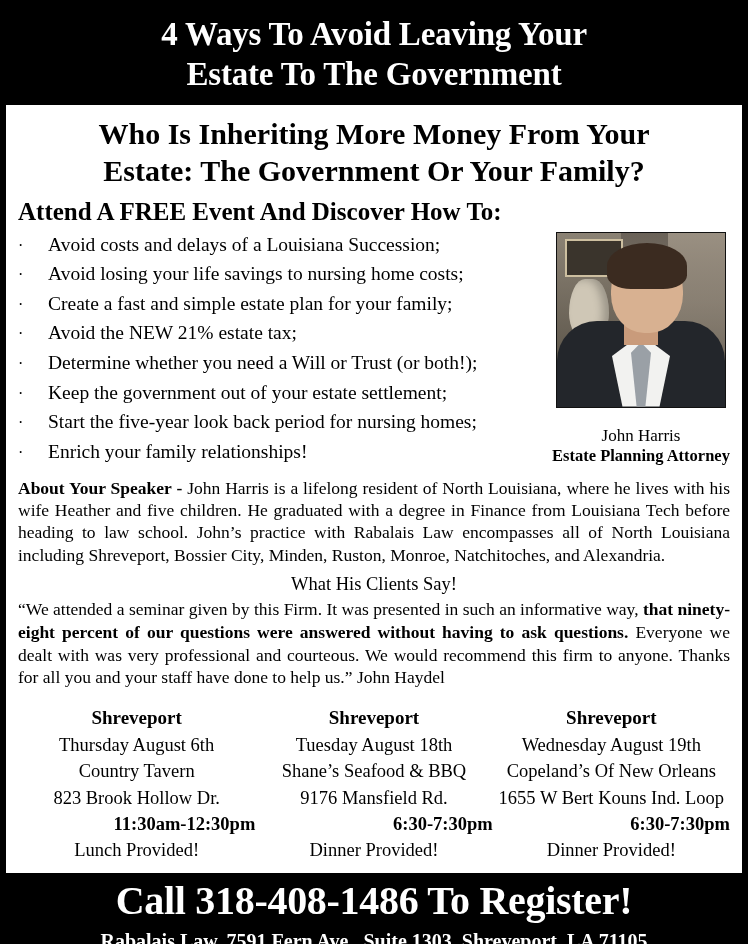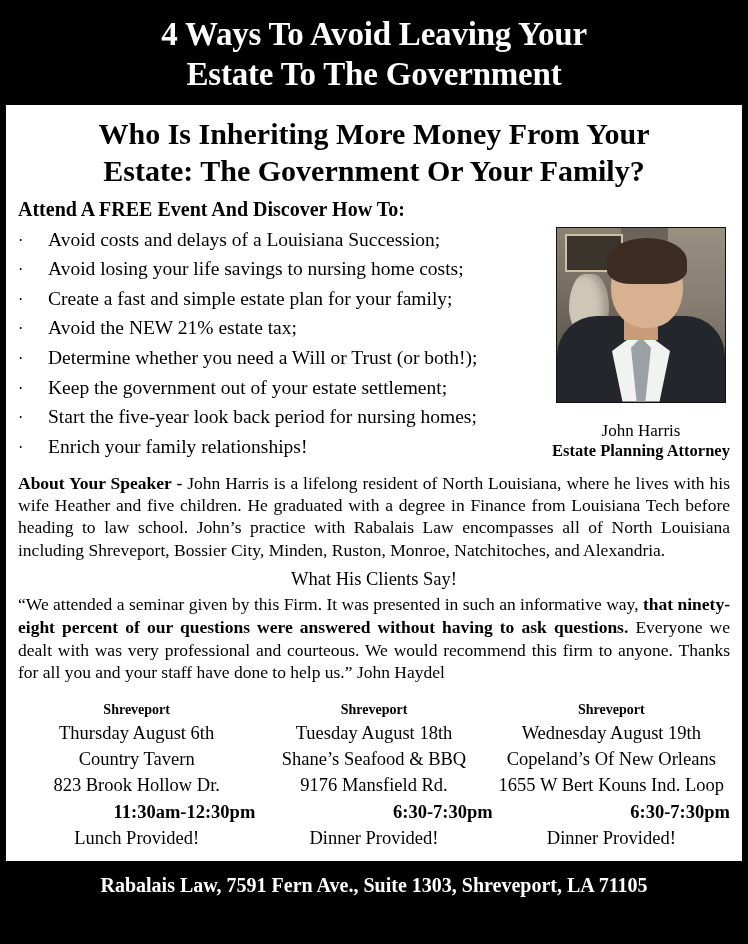--- a/index.html
+++ b/index.html
@@ -43,21 +43,21 @@
     text-align: center;
     font-weight: bold;
     font-size: 30px;
     line-height: 1.25;
     margin: 2px 0 6px 0;
   }
   .subhead span { display: block; }
 
   .attend {
     font-weight: bold;
-    font-size: 20px;
+    font-size: 25px;
     margin: 8px 0 4px 0;
   }
 
   
   .mid {
     display: flex;
     align-items: flex-start;
     gap: 6px;
   }
   .bullets {
@@ -179,21 +179,21 @@
   .events {
     display: flex;
     margin-top: 16px;
     text-align: center;
   }
   .event {
     flex: 1 1 33.33%;
     font-size: 18.5px;
     line-height: 1.42;
   }
-  .event .city { font-weight: bold; font-size: 14px; }
+  .event .city { font-weight: bold; font-size: 19px; }
   .event .time { font-weight: bold; text-align: right; }
 
   
   .callband {
     color: #ffffff;
     text-align: center;
     padding: 6px 4px 4px 4px;
   }
   .call {
     font-weight: bold;
@@ -314,16 +314,17 @@
         <div>Copeland’s Of New Orleans</div>
         <div>1655 W Bert Kouns Ind. Loop</div>
         <div class="time">6:30-7:30pm</div>
         <div>Dinner Provided!</div>
       </div>
     </div>
 
   </div>
 
   <div class="callband">
+    <div class="call">Call 318-408-1486 To Register!</div>
     <div class="address">Rabalais Law, 7591 Fern Ave., Suite 1303, Shreveport, LA 71105</div>
   </div>
 
 </div>
 
 </body></html>

